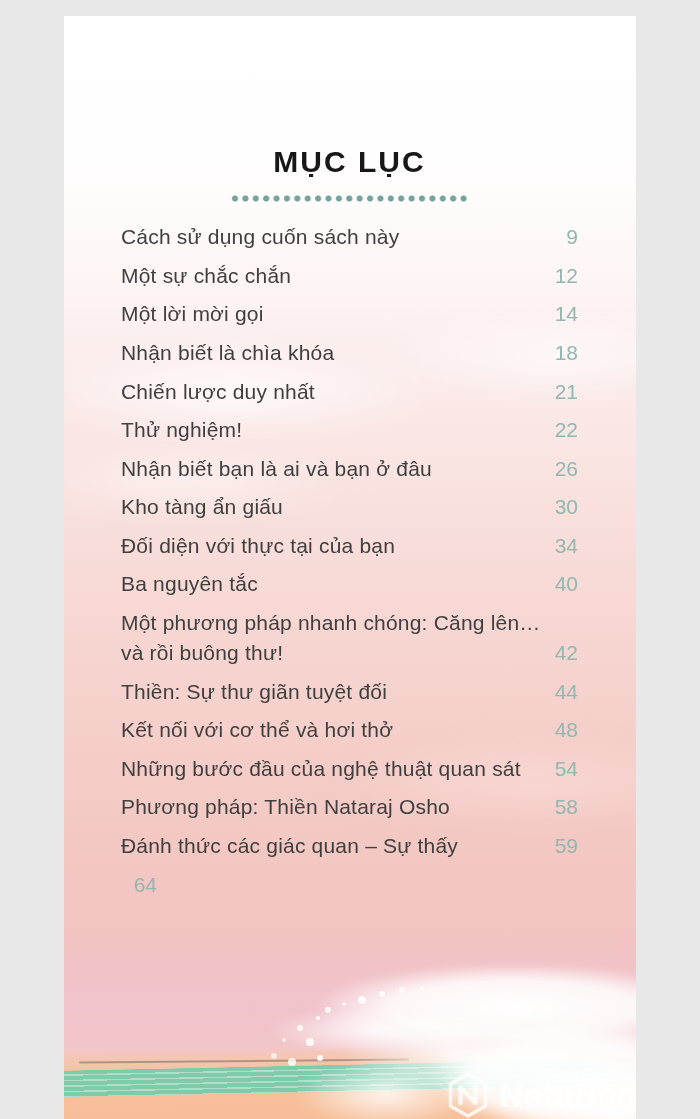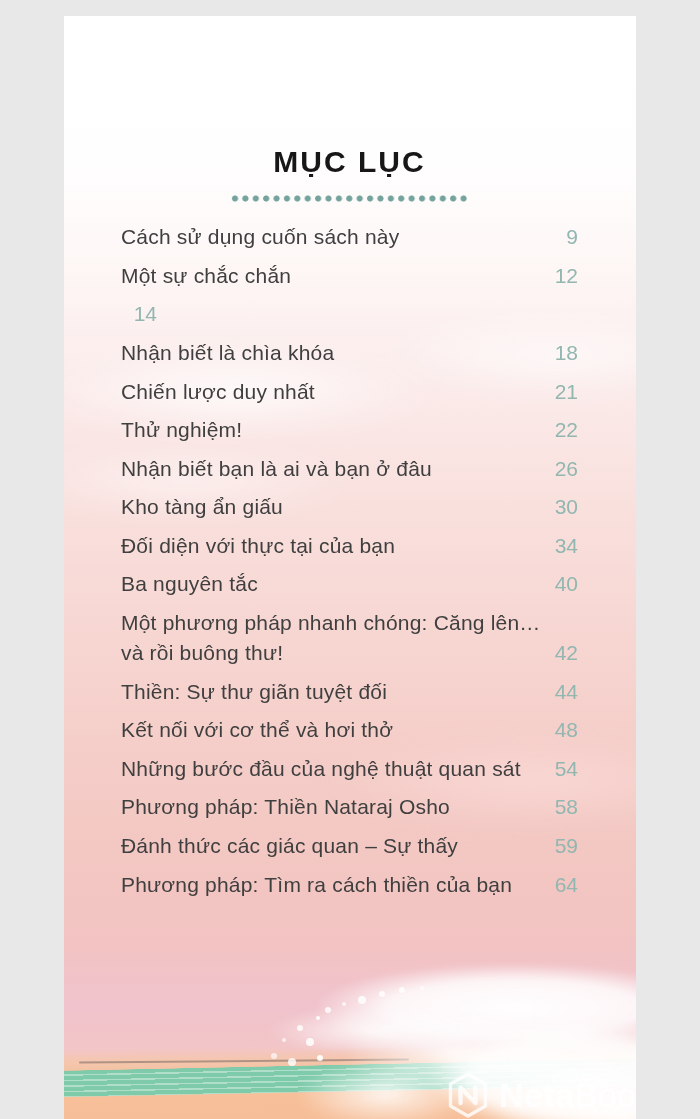--- a/index.html
+++ b/index.html
@@ -207,20 +207,23 @@
           </div>
           <div class="toc-page">9</div>
         </div>
         <div class="toc-row">
           <div class="toc-title">
             <div class="toc-line">Một sự chắc chắn</div>
           </div>
           <div class="toc-page">12</div>
         </div>
         <div class="toc-row">
+          <div class="toc-title">
+            <div class="toc-line">Một lời mời gọi</div>
+          </div>
           <div class="toc-page">14</div>
         </div>
         <div class="toc-row">
           <div class="toc-title">
             <div class="toc-line">Nhận biết là chìa khóa</div>
           </div>
           <div class="toc-page">18</div>
         </div>
         <div class="toc-row">
           <div class="toc-title">
@@ -289,23 +292,20 @@
           </div>
           <div class="toc-page">58</div>
         </div>
         <div class="toc-row">
           <div class="toc-title">
             <div class="toc-line">Đánh thức các giác quan – Sự thấy</div>
           </div>
           <div class="toc-page">59</div>
         </div>
         <div class="toc-row">
-          <div class="toc-title">
-            <div class="toc-line">Phương pháp: Tìm ra cách thiền của bạn</div>
-          </div>
           <div class="toc-page">64</div>
         </div>
       </div>
   </div>
 
   <div class="watermark">
     <svg class="wm-logo" viewBox="0 0 42 46" fill="none" xmlns="http://www.w3.org/2000/svg">
       <path d="M21 2 L38.5 12 V34 L21 44 L3.5 34 V12 Z" stroke="rgba(255,255,255,0.92)" stroke-width="3.4" stroke-linejoin="round" fill="none"></path>
       <path d="M13.5 31 V15.5 L28.5 31 V15.5" stroke="rgba(255,255,255,0.92)" stroke-width="4.4" stroke-linejoin="round" stroke-linecap="round" fill="none"></path>
     </svg>

